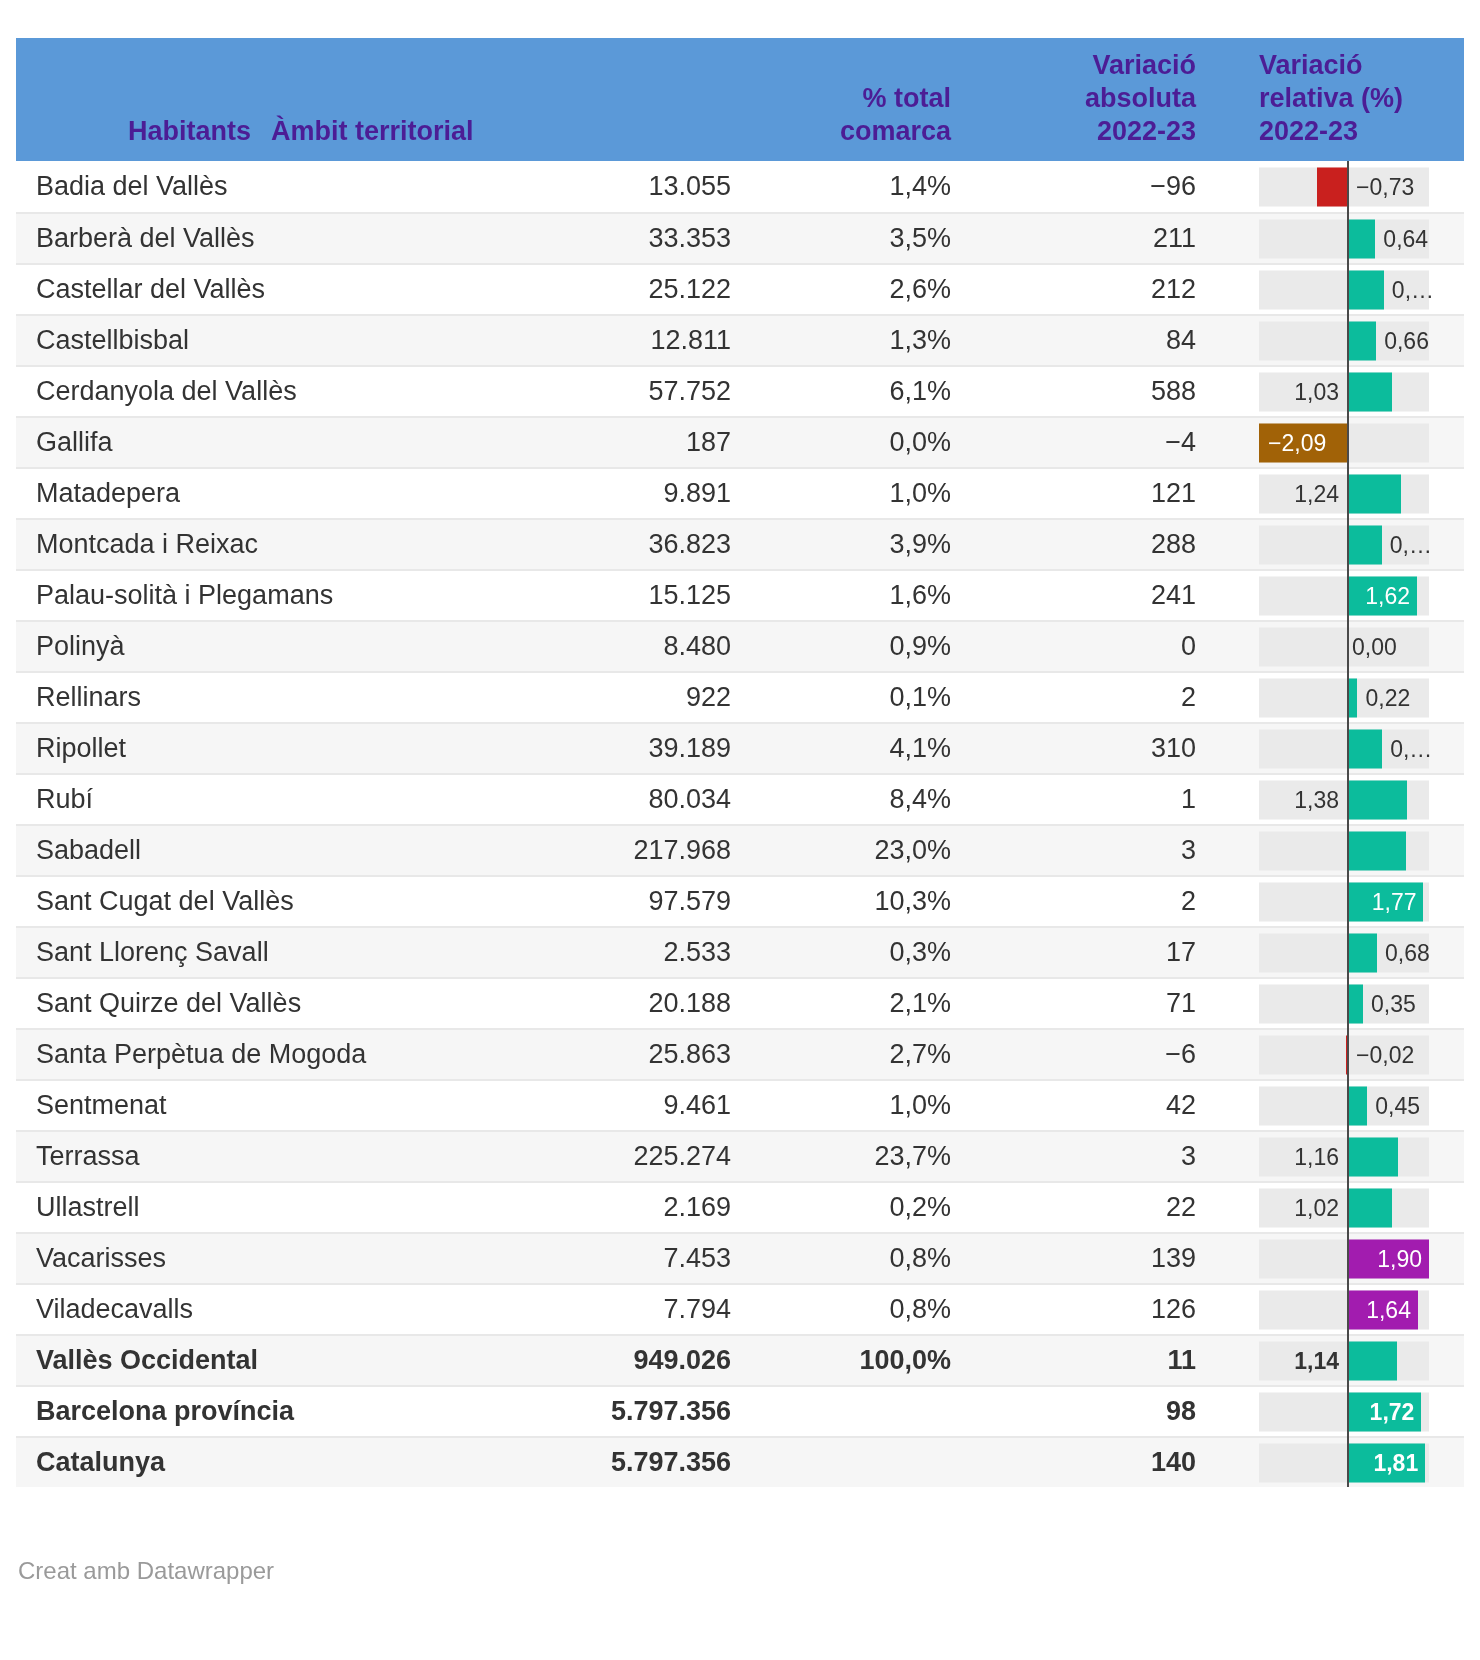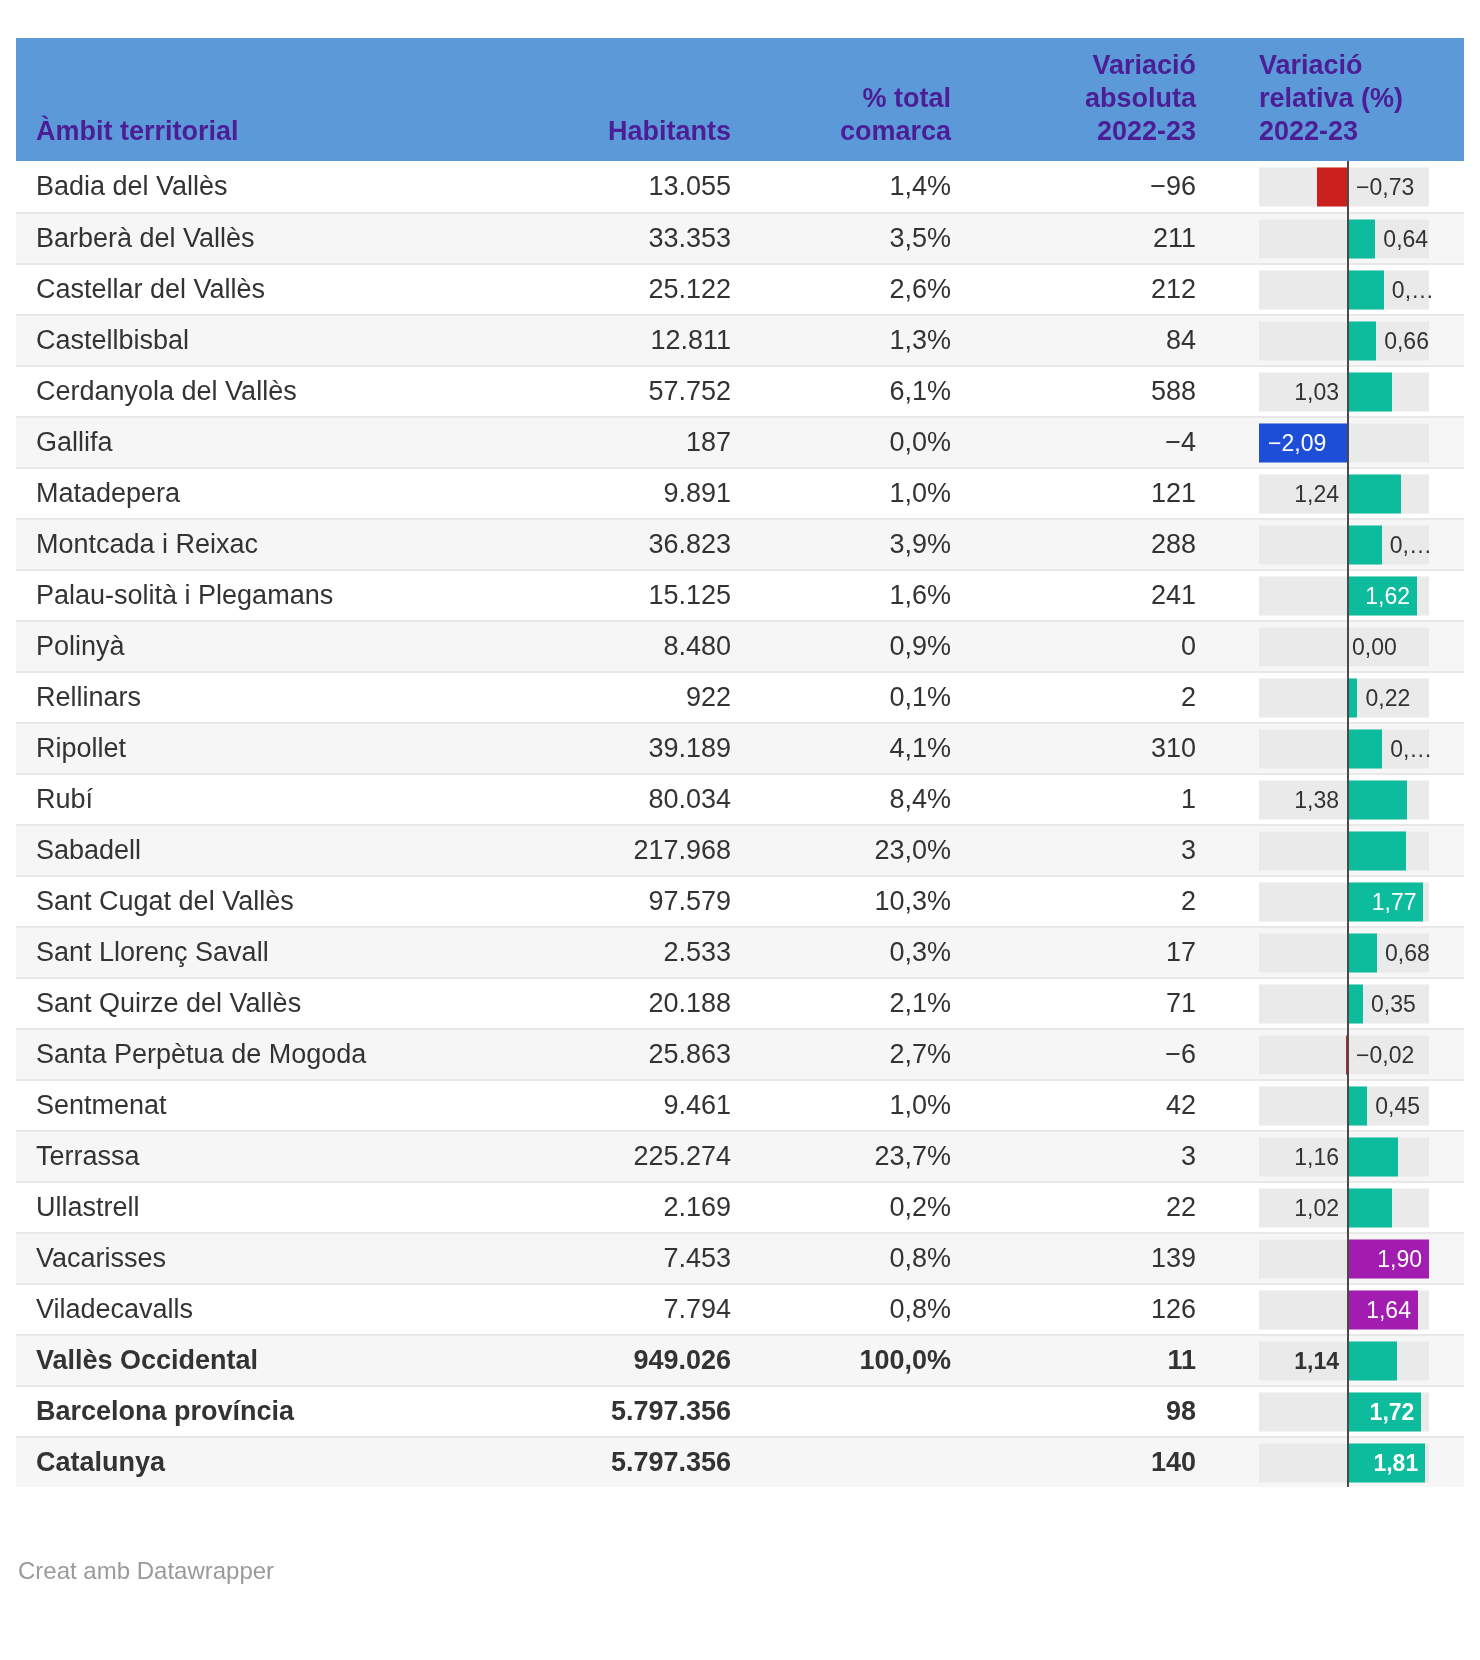--- a/index.html
+++ b/index.html
@@ -88,22 +88,22 @@
     margin:70px 0 0 2px;
     font-size:24px;color:#9A9A9A;
   }
 </style>
 </head>
 <body>
 
 <div class="wrap">
 
   <div class="thead">
+    <div class="th c-hab">Habitants</div>
     <div class="th c-name">Àmbit territorial</div>
-    <div class="th c-hab">Habitants</div>
     <div class="th c-pct">% total
 comarca</div>
     <div class="th c-abs">Variació
 absoluta
 2022-23</div>
     <div class="th c-bar">Variació
 relativa (%)
 2022-23</div>
   </div>
 
@@ -173,21 +173,21 @@
           <div class="axis"></div>
         </div>
       </div>
       <div class="tr">
         <div class="td c-name">Gallifa</div>
         <div class="td c-hab num">187</div>
         <div class="td c-pct num">0,0%</div>
         <div class="td c-abs num">−4</div>
         <div class="td c-bar">
           <div class="band">
-            <div class="bar in-start" style="width: 52.381%; min-width: 2px; right: 47.6%; background: #1d4ed8;">
+            <div class="bar in-start" style="width: 52.381%; min-width: 2px; right: 47.6%; background: #a16207;">
               <span class="inlbl">−2,09</span>
             </div>
           </div>
           <div class="axis"></div>
         </div>
       </div>
       <div class="tr">
         <div class="td c-name">Matadepera</div>
         <div class="td c-hab num">9.891</div>
         <div class="td c-pct num">1,0%</div>

